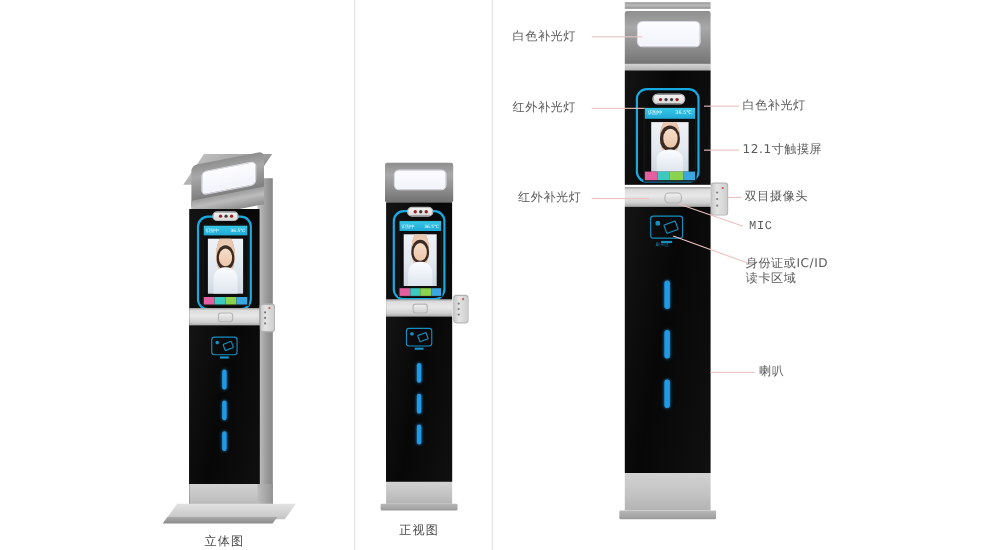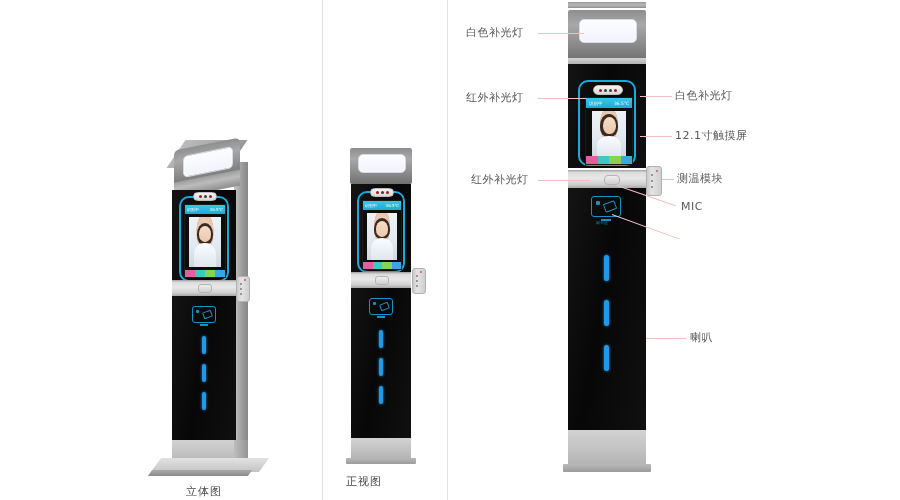--- a/index.html
+++ b/index.html
@@ -300,21 +300,21 @@
       <div class="stand" style="bottom:-4px;width:8px;height:2px;"></div>
     </div>
 
     <div class="spk" style="left:41px;top:182px;width:4px;height:18px;"></div>
     <div class="spk" style="left:41px;top:210px;width:4px;height:18px;"></div>
     <div class="spk" style="left:41px;top:238px;width:4px;height:18px;"></div>
 
     <div class="base-light" style="left:13px;top:290px;width:60px;height:20px;"></div>
     <div class="plinth" style="left:8px;top:310px;width:70px;height:6px;"></div>
 
-    <div class="caption" style="left:8px;top:326px;">正视图</div>
+    <div class="caption" style="left:25px;top:326px;">正视图</div>
   </div>
 
   <div class="kiosk" style="left:560px;top:0px;width:100px;height:485px;">
 
     <div style="position:absolute;left:8px;top:2px;width:78px;height:6px;
                 background:linear-gradient(to bottom,#9a9a9a,#b9b9b9,#8e8e8e);"></div>
 
     <div class="top-housing" style="left:8px;top:10px;width:78px;height:50px;"></div>
     <div class="white-lamp" style="left:19px;top:19px;width:56px;height:22px;"></div>
     <div style="position:absolute;left:8px;top:58px;width:78px;height:6px;
@@ -386,23 +386,27 @@
   <div class="label" style="left:471px;top:173px;">红外补光灯</div>
   <div class="leader" style="left:538px;top:180px;width:52px;"></div>
 
   <div class="leader" style="left:640px;top:96px;width:32px;"></div>
   <div class="label" style="left:675px;top:89px;">白色补光灯</div>
 
   <div class="leader" style="left:640px;top:136px;width:32px;"></div>
   <div class="label" style="left:675px;top:129px;">12.1寸触摸屏</div>
 
   <div class="leader" style="left:662px;top:179px;width:12px;"></div>
-  <div class="label" style="left:677px;top:172px;">测温模块</div>
+  <div class="label" style="left:677px;top:172px;">双目摄像头</div>
 
   <div class="leader diag" style="left:617px;top:185px;width:62px;transform:rotate(19deg);"></div>
-  <div class="label" style="left:681px;top:200px;">MIC</div>
+  <div class="label" style="left:681px;top:200px;font-family:Liberation Mono, monospace;">MIC</div>
 
   <div class="leader diag" style="left:612px;top:214px;width:72px;transform:rotate(20deg);"></div>
+  <div class="label" style="left:678px;top:233px;">
+    <span>身份证或IC/ID</span><br>
+    <span>读卡区域</span>
+  </div>
 
   <div class="leader" style="left:646px;top:338px;width:40px;"></div>
   <div class="label" style="left:690px;top:331px;">喇叭</div>
 
 </div>
 
 </body></html>

